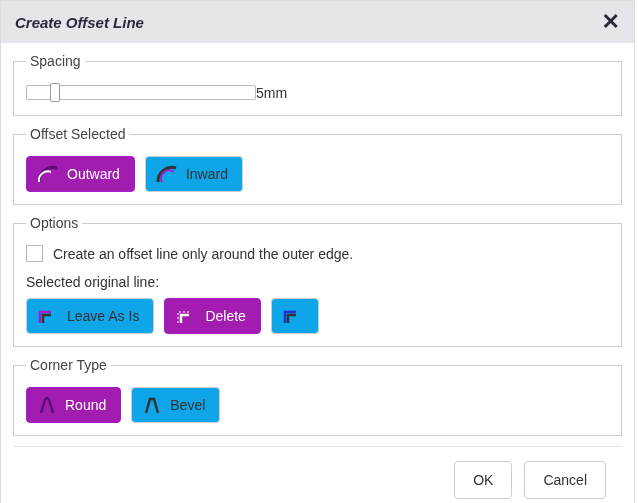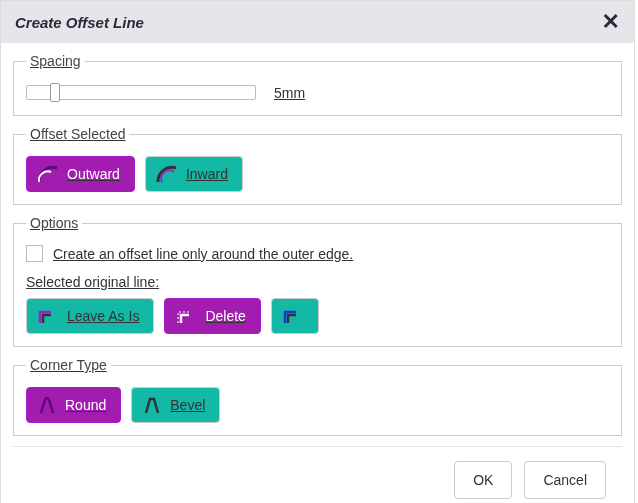--- a/index.html
+++ b/index.html
@@ -39,32 +39,30 @@
     line-height: 1;
   }
   .body {
     padding: 10px 12px 0 12px;
   }
   fieldset {
     border: 1px solid #ccc;
     margin: 0 0 10px 0;
     padding: 14px 12px 12px 12px;
     position: relative;
-    text-decoration: underline;
   }
   legend {
     padding: 0 4px;
     font-size: 14px;
     color: #444;
   }
   
   .slider-row {
     display: flex;
     align-items: center;
-    gap: 18px;
   }
   .slider-wrap {
     position: relative;
     width: 230px;
     height: 20px;
   }
   .slider-track {
     position: absolute;
     top: 2px;
     left: 0;
@@ -93,21 +91,21 @@
   .btn-row {
     display: flex;
     gap: 10px;
     flex-wrap: wrap;
   }
   .btn {
     display: inline-flex;
     align-items: center;
     gap: 8px;
     border: 1px solid #ccc;
-    background: #14b8a6;
+    background: #0ea5e9;
     color: #333;
     padding: 6px 14px 6px 10px;
     border-radius: 4px;
     cursor: pointer;
     font-size: 14px;
     height: 36px;
   }
   .btn.selected {
     background: #a21caf;
     border-color: #a51ccc;

